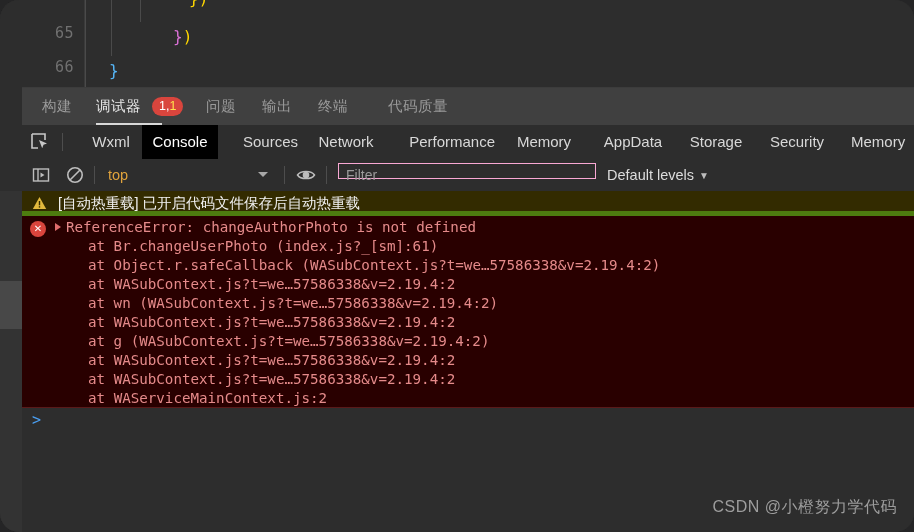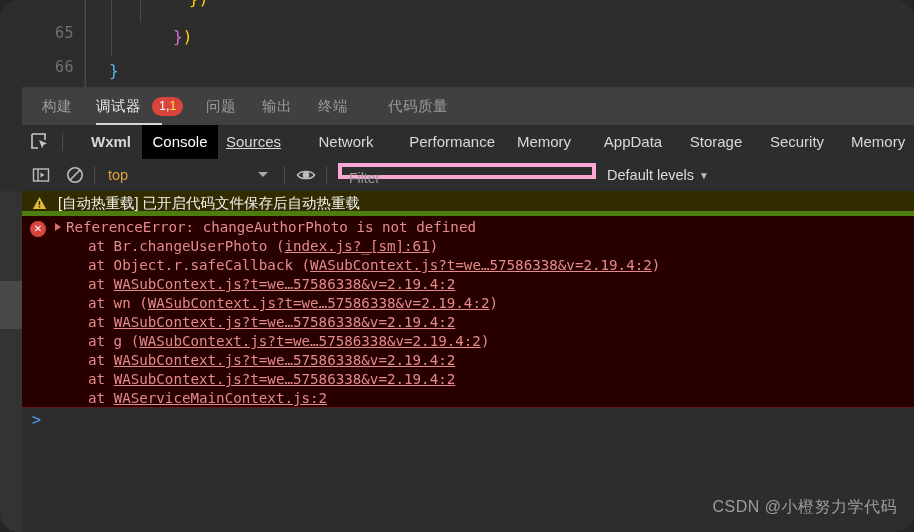--- a/index.html
+++ b/index.html
@@ -223,21 +223,21 @@
     position: absolute;
     top: 7px;
     width: 1px; height: 18px;
     background: #4d4d4d;
   }
   .filter-box {
     position: absolute;
     left: 338px; top: 4px;
     width: 258px; height: 16px;
     background: #2d2d2d;
-    border: 4px solid #f9a8d4;
+    border: 1px solid #f9a8d4;
     box-sizing: border-box;
     padding-left: 36px;
   }
   .filter-text {
     position: absolute;
     left: 7px; top: 0;
     height: 22px; line-height: 23px;
     font-size: 14px;
     color: #9a9a9a;
   }
@@ -336,21 +336,20 @@
     left: 44px;
     height: 19px;
     line-height: 19px;
     font-family: "DejaVu Sans Mono", monospace;
     font-size: 14.2px;
     color: #e58a8a;
     white-space: pre;
   }
   .err-line.indent { left: 66px; }
   .err-line .lnk {
-    text-decoration: underline;
     color: #e58a8a;
     cursor: pointer;
   }
 
   .prompt-row {
     position: absolute;
     left: 22px; top: 218px;
     right: 0; height: 26px;
   }
   .prompt-caret {
@@ -417,23 +416,23 @@
     <div class="dt-leftbar"></div>
 
     <div class="inspect-btn">
       <svg width="24" height="22" viewBox="0 0 24 22">
         <path d="M4 3 H17 V9 M4 3 V17 H10" fill="none" stroke="#c8c8c8" stroke-width="1.6"></path>
         <path d="M11 9 L19 12.5 L15.5 13.8 L14.2 17.3 Z" fill="#c8c8c8"></path>
       </svg>
     </div>
     <div class="dt-sep"></div>
 
-    <div class="dt-tab" style="left:80px;  width:62px;  text-align:center;font-weight:bold;">Wxml</div>
+    <div class="dt-tab" style="left:80px;  width:62px;  text-align:center;">Wxml</div>
     <div class="dt-tab active" style="left:142px; width:76px; text-align:center;">Console</div>
-    <div class="dt-tab" style="left:226px; width:72px;  text-align:left;text-decoration:underline;">Sources</div>
+    <div class="dt-tab" style="left:226px; width:72px;  text-align:right;">Sources</div>
     <div class="dt-tab" style="left:310px; width:72px;  text-align:center;">Network</div>
     <div class="dt-tab" style="left:395px; width:100px; text-align:right;">Performance</div>
     <div class="dt-tab" style="left:511px; width:66px;  text-align:center;">Memory</div>
     <div class="dt-tab" style="left:597px; width:72px;  text-align:center;">AppData</div>
     <div class="dt-tab" style="left:762px; width:70px;  text-align:center;">Security</div>
     <div class="dt-tab" style="left:683px; width:66px;  text-align:center;">Storage</div>
     <div class="dt-tab" style="left:851px; width:60px;  text-align:left;">Memory</div>
   </div>
 
   <div class="console-toolbar">

